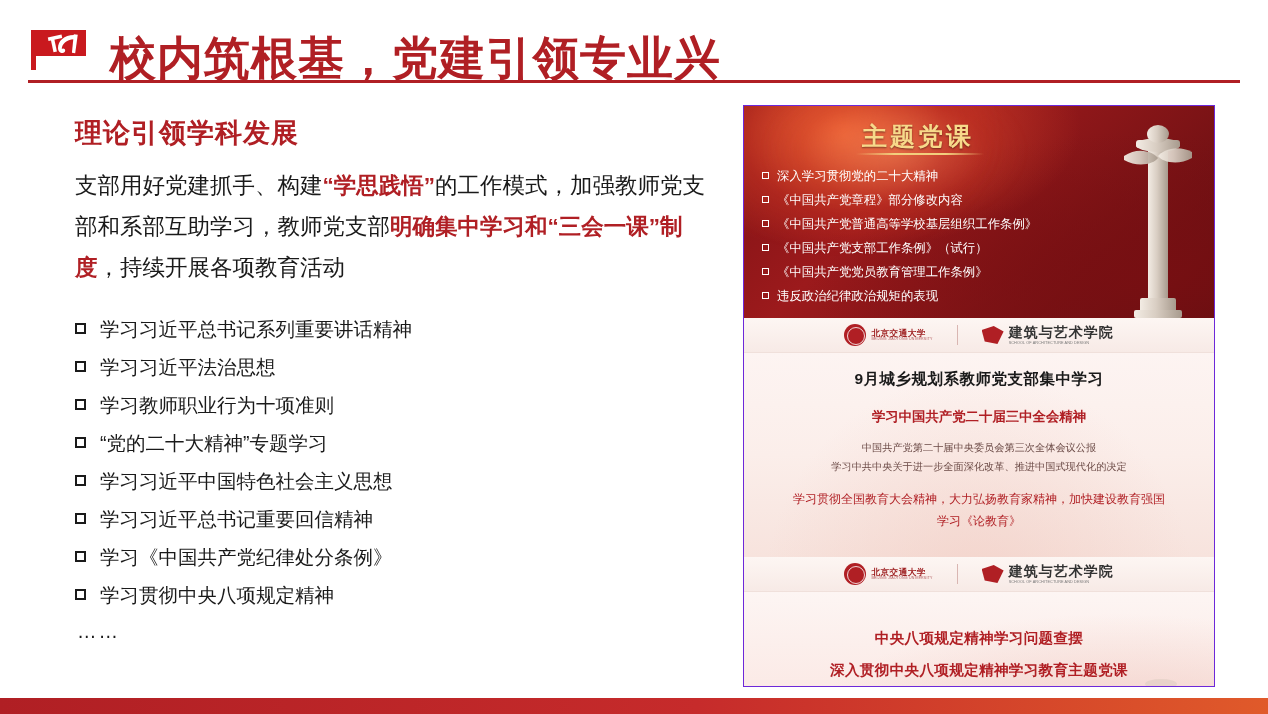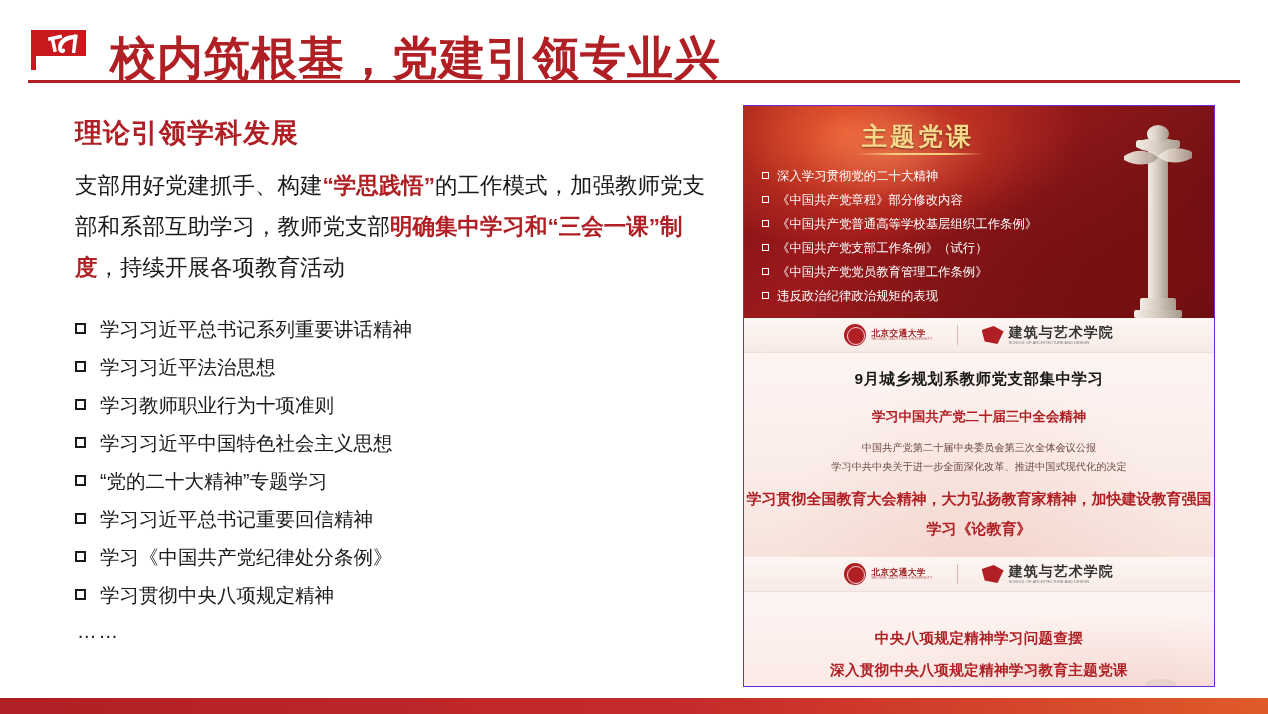--- a/index.html
+++ b/index.html
@@ -296,22 +296,22 @@
     font-weight: bold;
     color: #b01f24;
     margin-bottom: 12px;
   }
   .c2-sub {
     font-size: 10.2px;
     color: #6b4a46;
     line-height: 19px;
   }
   .c2-h3 {
-    font-size: 15px;
-    font-weight: bold;
+    font-size: 12px;
+    font-weight: normal;
     color: #b01f24;
     margin-top: 12px;
     line-height: 22px;
   }
 
   
   .card3 {
     position: relative;
     height: 160px;
     background:
@@ -377,25 +377,25 @@
       <div class="bullet-item">
         <span class="bullet-sq"></span>
         <span>学习习近平法治思想</span>
       </div>
       <div class="bullet-item">
         <span class="bullet-sq"></span>
         <span>学习教师职业行为十项准则</span>
       </div>
       <div class="bullet-item">
         <span class="bullet-sq"></span>
+        <span>“党的二十大精神”专题学习</span>
+      </div>
+      <div class="bullet-item">
+        <span class="bullet-sq"></span>
         <span>学习习近平中国特色社会主义思想</span>
-      </div>
-      <div class="bullet-item">
-        <span class="bullet-sq"></span>
-        <span>“党的二十大精神”专题学习</span>
       </div>
       <div class="bullet-item">
         <span class="bullet-sq"></span>
         <span>学习习近平总书记重要回信精神</span>
       </div>
       <div class="bullet-item">
         <span class="bullet-sq"></span>
         <span>学习《中国共产党纪律处分条例》</span>
       </div>
       <div class="bullet-item">
@@ -480,21 +480,21 @@
         </span>
       </div>
     </div>
 
     <div class="card2">
       <div class="c2-h1">9月城乡规划系教师党支部集中学习</div>
       <div class="c2-h2">学习中国共产党二十届三中全会精神</div>
       <div class="c2-sub">中国共产党第二十届中央委员会第三次全体会议公报</div>
       <div class="c2-sub">学习中共中央关于进一步全面深化改革、推进中国式现代化的决定</div>
       <div class="c2-h3">学习贯彻全国教育大会精神，大力弘扬教育家精神，加快建设教育强国</div>
-      <div class="c2-h3" style="margin-top:8px">学习《论教育》</div>
+      <div class="c2-h3" style="margin-top:0">学习《论教育》</div>
     </div>
 
     <div class="logobar">
       <div class="logo-uni">
         <span class="logo-seal"></span>
         <span class="logo-uni-text">
           <span class="logo-uni-cn">北京交通大学</span>
           <span class="logo-uni-en">BEIJING JIAOTONG UNIVERSITY</span>
         </span>
       </div>

